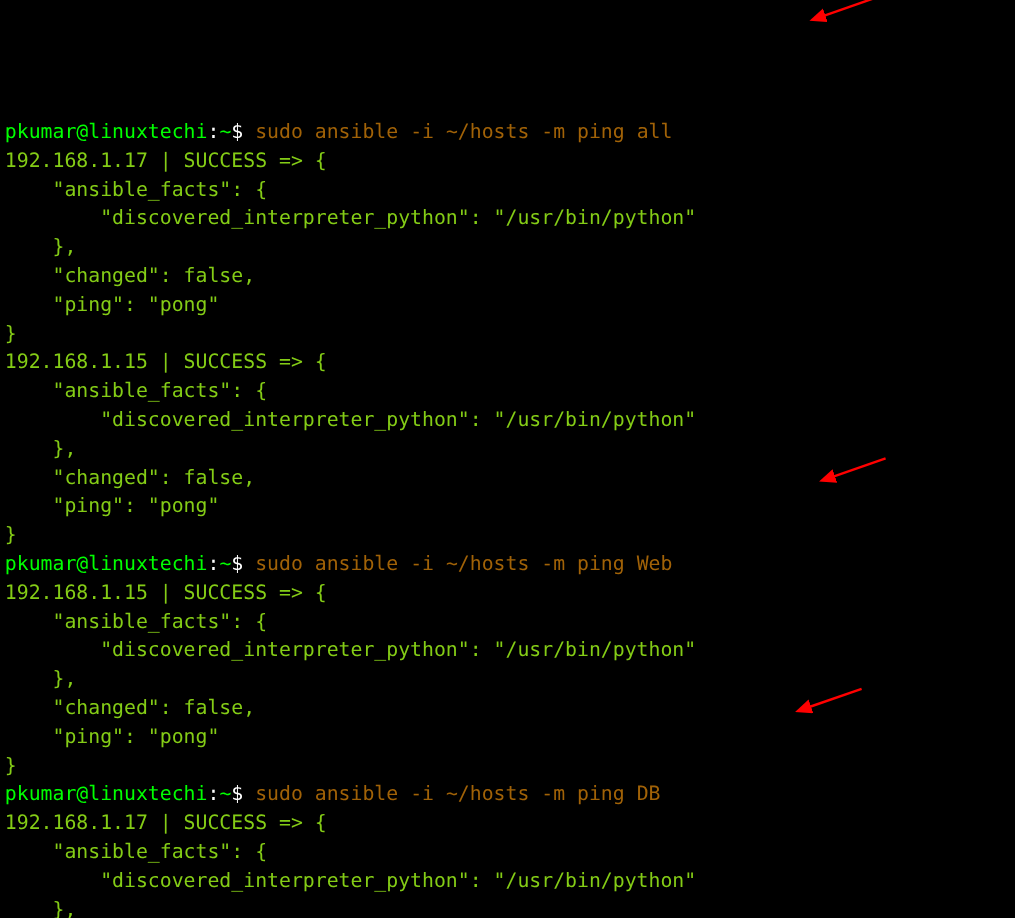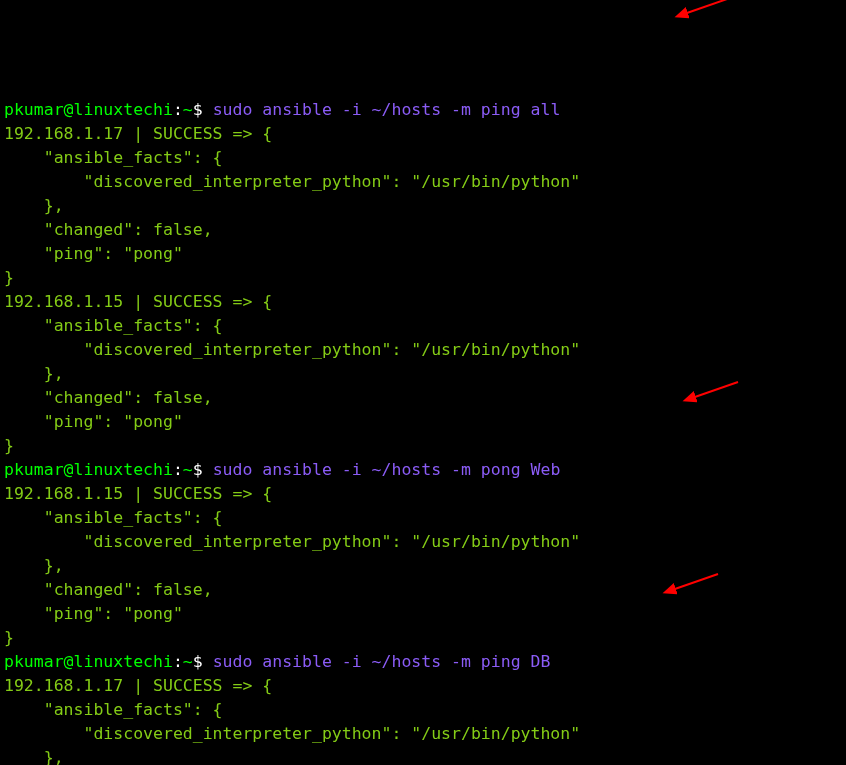--- a/index.html
+++ b/index.html
@@ -12,21 +12,21 @@
     line-height:24px;
     color:#fff;
     white-space:pre;
     position:relative;
     overflow:hidden;
     padding:2px 4px;
     box-sizing:border-box;
   }
   .host{color:#00ff00;text-align:center;}
   .prompt-sep{color:#ffffff;}
-  .cmd{color:#8b5cf6;}
+  .cmd{color:#a16207;}
   .success{color:#84cc16;}
   .arrow{
     position:absolute;
     pointer-events:none;
   }
 </style>
 </head>
 <body>
 
 
@@ -39,21 +39,21 @@
 <span class="success">    "changed": false,</span>
 <span class="success">    "ping": "pong"</span>
 <span class="success">}</span>
 <span class="success">192.168.1.15 | SUCCESS =&gt; {</span>
 <span class="success">    "ansible_facts": {</span>
 <span class="success">        "discovered_interpreter_python": "/usr/bin/python"</span>
 <span class="success">    },</span>
 <span class="success">    "changed": false,</span>
 <span class="success">    "ping": "pong"</span>
 <span class="success">}</span>
-<span class="host">pkumar@linuxtechi</span><span class="prompt-sep">:</span><span class="host">~</span><span class="prompt-sep">$ </span><span class="cmd">sudo ansible -i ~/hosts -m pong Web</span>
+<span class="host">pkumar@linuxtechi</span><span class="prompt-sep">:</span><span class="host">~</span><span class="prompt-sep">$ </span><span class="cmd">sudo ansible -i ~/hosts -m ping Web</span>
 <span class="success">192.168.1.15 | SUCCESS =&gt; {</span>
 <span class="success">    "ansible_facts": {</span>
 <span class="success">        "discovered_interpreter_python": "/usr/bin/python"</span>
 <span class="success">    },</span>
 <span class="success">    "changed": false,</span>
 <span class="success">    "ping": "pong"</span>
 <span class="success">}</span>
 <span class="host">pkumar@linuxtechi</span><span class="prompt-sep">:</span><span class="host">~</span><span class="prompt-sep">$ </span><span class="cmd">sudo ansible -i ~/hosts -m ping DB</span>
 <span class="success">192.168.1.17 | SUCCESS =&gt; {</span>
 <span class="success">    "ansible_facts": {</span>

